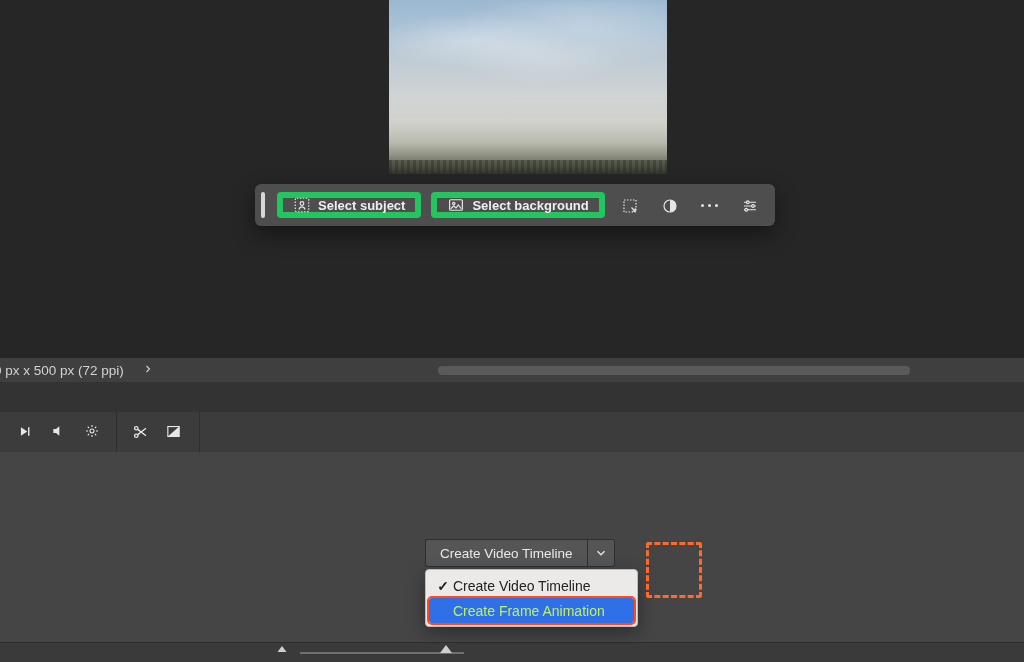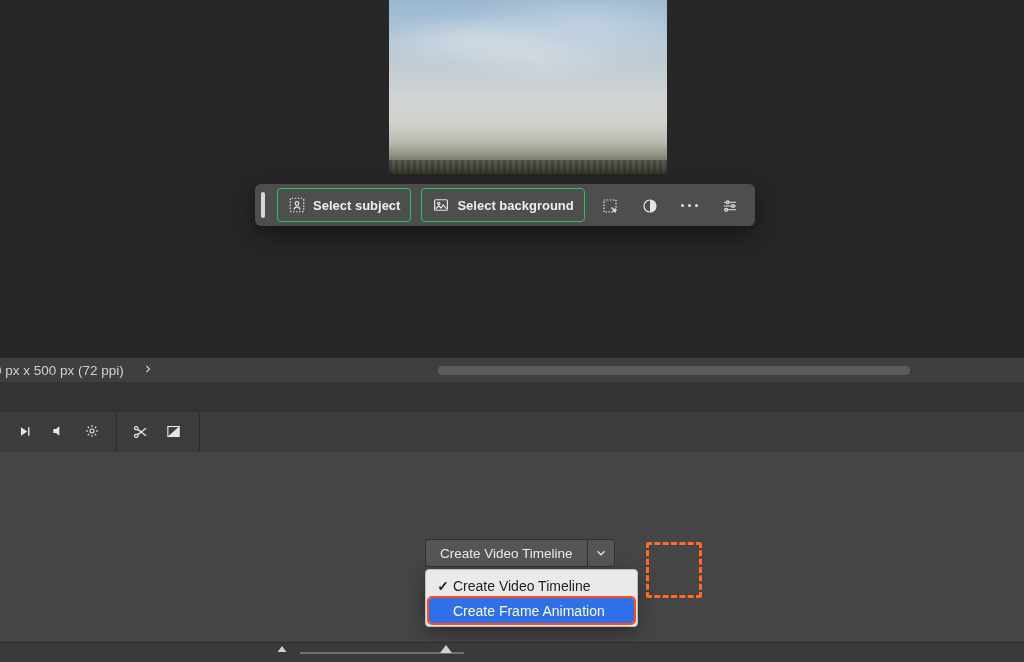--- a/index.html
+++ b/index.html
@@ -53,22 +53,22 @@
       gap: 10px;
     }
     .grip {
       width: 4px; height: 26px;
       background: #d8d8d8;
       border-radius: 2px;
       margin-right: 2px;
     }
     .tb-btn {
       display: flex; align-items: center; gap: 7px;
-      height: 34px; padding: 0 10px;
-      border: 1px solid #22c55e; border-radius: 4px;
+      height: 26px; padding: 0 10px;
+      border: 6px solid #22c55e; border-radius: 4px;
       color: #eee; font-size: 13px; font-weight: 600;
       cursor: default;
     }
     .icon { display:inline-flex; width:18px; height:18px; color:#e6e6e6; }
     .tb-icon-btn { display:inline-flex; align-items:center; justify-content:center; width:30px; height:30px; color:#e6e6e6; }
     .dots { display:flex; gap:4px; }
     .dots span { width:3px; height:3px; border-radius:50%; background:#e6e6e6; }
 
     
     .status-strip {
@@ -136,21 +136,21 @@
       padding:3px 3px;
     }
     .dd-item {
       display:flex; align-items:center;
       height:25px; padding:0 8px 0 6px;
       font-size:14px; color:#222;
       border-radius:3px;
     }
     .dd-check { width:16px; display:inline-flex; justify-content:center; color:#222; font-weight:700;}
     .dd-item.selected{
-      background:#2f6fe8; color:#fef9c3;
+      background:#2f6fe8; color:#bef264;
       outline: 2px solid #ff4a1f; outline-offset: 0;
       border-radius:3px;
     }
     .dd-label { padding-left:2px; }
 
     
     .annotation {
       position:absolute; left:646px; top:130px;
       width:56px; height:56px;
       border: 3px dashed #ff6a2a;

